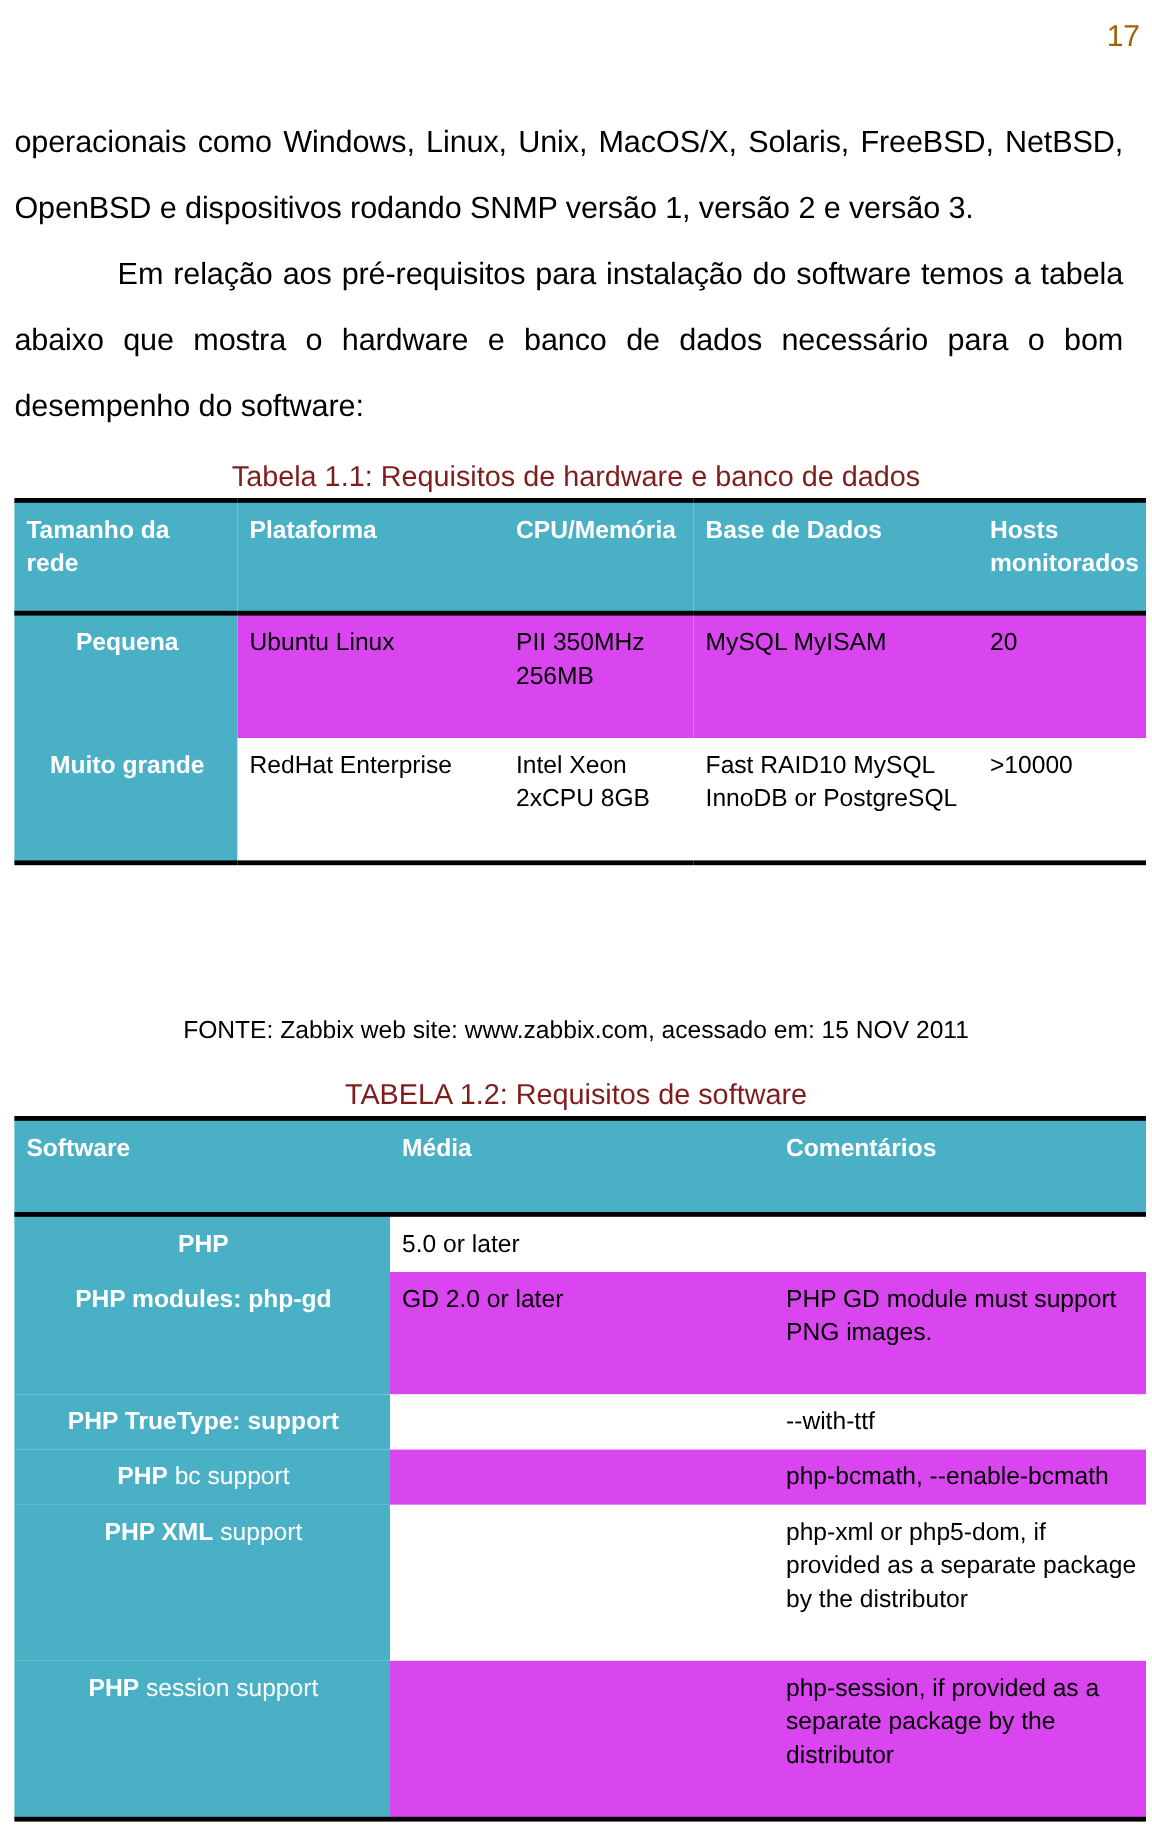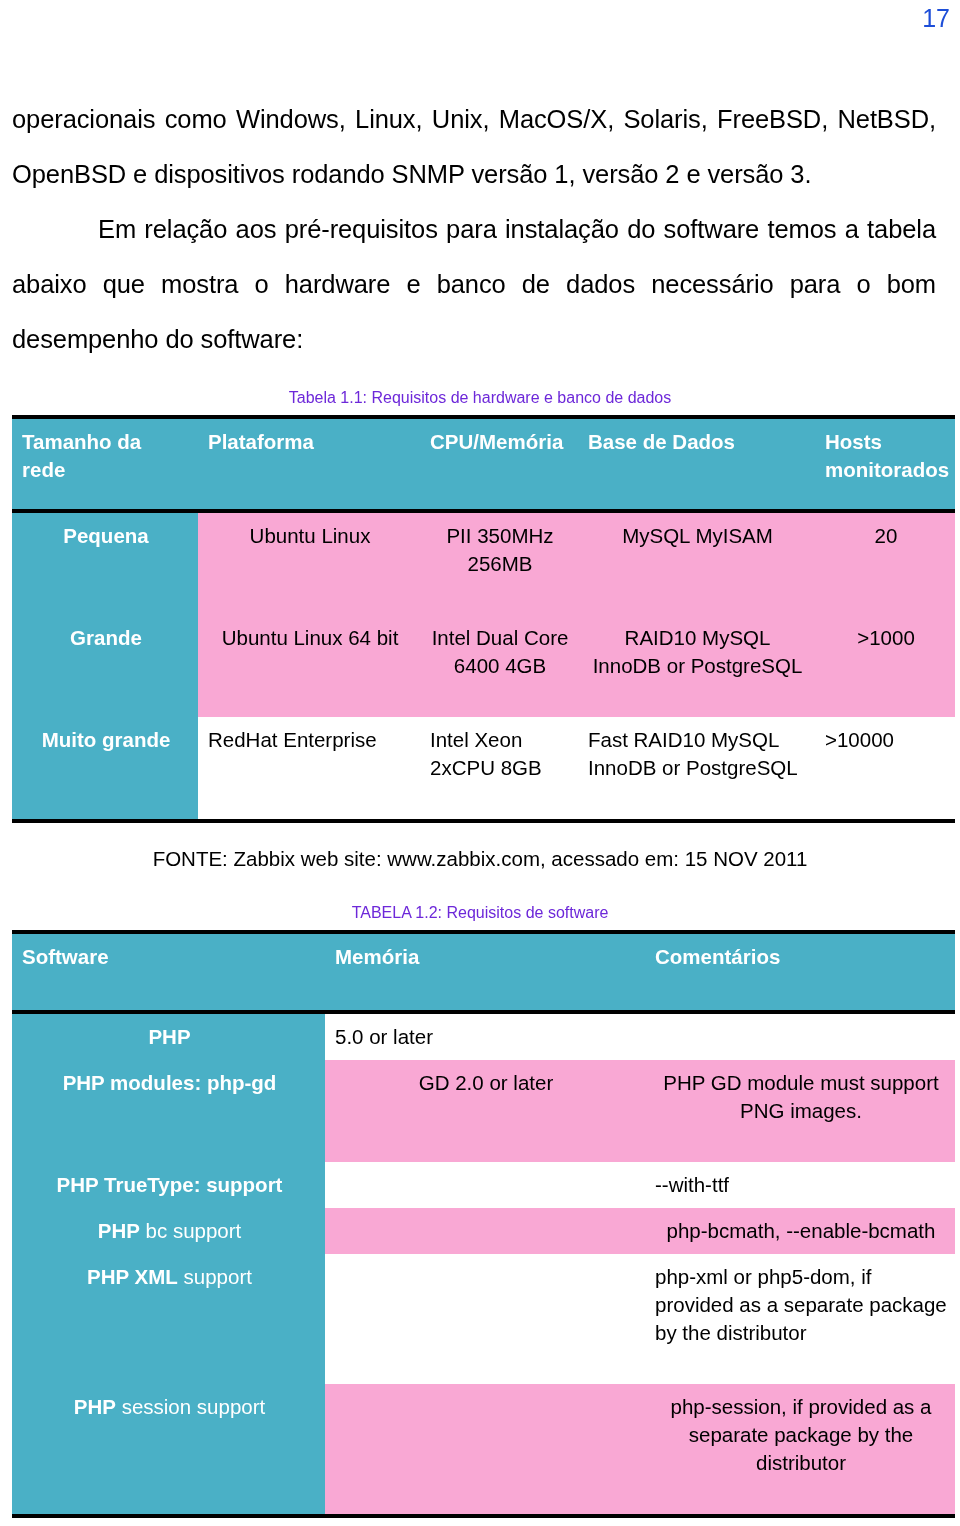--- a/index.html
+++ b/index.html
@@ -12,26 +12,26 @@
     height: 1526px;
     position: relative;
     font-family: "Liberation Sans", sans-serif;
     color: #000000;
     overflow: hidden;
   }
 
   
   .page-number {
     position: absolute;
-    top: 6px;
+    top: 18px;
     right: 10px;
     font-size: 25px;
     line-height: 1;
     font-family: "Liberation Sans", sans-serif;
-    color: #1d4ed8;
+    color: #a16207;
   }
 
   
   .prose {
     position: absolute;
     left: 12px;
     right: 24px;
     top: 92px;
   }
   .prose p {
@@ -45,24 +45,24 @@
   .prose p.indented {
     text-indent: 86px;
   }
   .prose p + p {
     margin-top: 0;
   }
 
   
   .table-caption {
     text-align: center;
-    font-size: 16px;
+    font-size: 24px;
     line-height: 26px;
     font-family: "Liberation Sans", sans-serif;
-    color: #6d28d9;
+    color: #7f1d1d;
   }
 
   
   .doc-table {
     border-collapse: collapse;
     table-layout: fixed;
     font-size: 20.5px;
     line-height: 28px;
     width: 100%;
   }
@@ -83,22 +83,21 @@
   .doc-table tbody td.rowhead {
     background: #4AB0C6;
     color: #ffffff;
     font-weight: bold;
     text-align: center;
   }
   .doc-table tbody td.cell {
     background: #ffffff;
   }
   .doc-table tbody tr.shaded td.cell {
-    background: #f9a8d4;
-    text-align: center;
+    background: #d946ef;
   }
   .doc-table tbody tr.last td {
     border-bottom: 4px solid #000000;
     margin-left: 29px;
   }
   .jz {
     text-align: justify;
     text-justify: inter-word;
   }
   .jz::after {
@@ -164,27 +163,20 @@
     </tr>
   </thead>
   <tbody>
     <tr class="shaded">
       <td class="rowhead">Pequena</td>
       <td class="cell">Ubuntu Linux</td>
       <td class="cell jz">PII 350MHz 256MB</td>
       <td class="cell">MySQL MyISAM</td>
       <td class="cell">20</td>
     </tr>
-    <tr class="shaded">
-      <td class="rowhead">Grande</td>
-      <td class="cell">Ubuntu Linux 64 bit</td>
-      <td class="cell jz">Intel Dual Core 6400 4GB</td>
-      <td class="cell jz">RAID10 MySQL InnoDB or PostgreSQL</td>
-      <td class="cell">&gt;1000</td>
-    </tr>
     <tr class="last">
       <td class="rowhead">Muito grande</td>
       <td class="cell">RedHat Enterprise</td>
       <td class="cell jz">Intel Xeon 2xCPU 8GB</td>
       <td class="cell jz">Fast RAID10 MySQL InnoDB or PostgreSQL</td>
       <td class="cell">&gt;10000</td>
     </tr>
   </tbody>
 </table>
 </div>
@@ -196,21 +188,21 @@
 <div id="table-sw-wrap">
 <table class="doc-table t-sw">
   <colgroup>
         <col class="c0">
         <col class="c1">
         <col class="c2">
       </colgroup>
   <thead>
     <tr>
       <th>Software</th>
-      <th>Memória</th>
+      <th>Média</th>
       <th>Comentários</th>
     </tr>
   </thead>
   <tbody>
     <tr>
       <td class="rowhead">
         <span>PHP</span><span class="nb"></span>
       </td>
       <td class="cell">5.0 or later</td>
       <td class="cell jz"></td>

